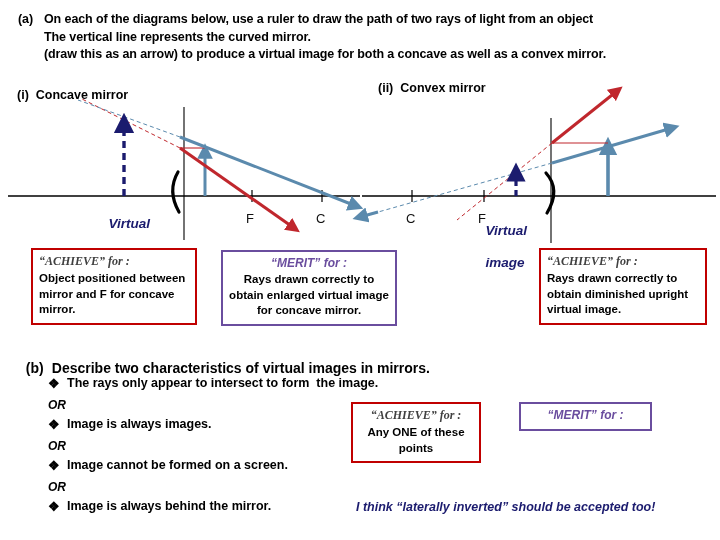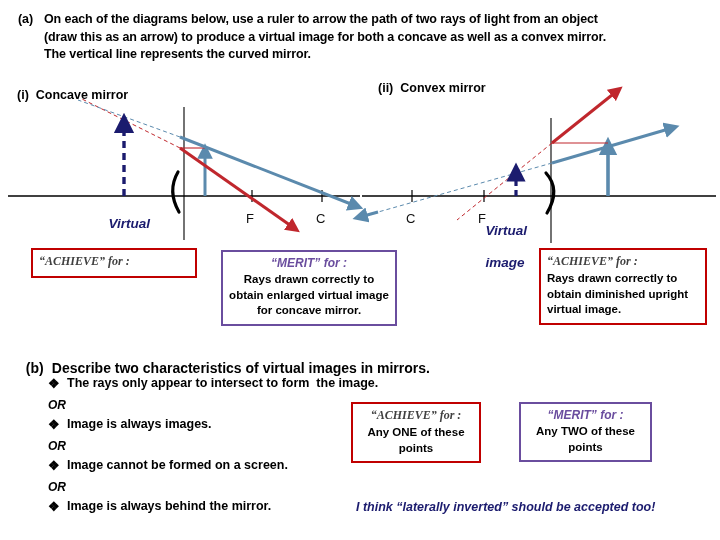--- a/index.html
+++ b/index.html
@@ -141,23 +141,23 @@
     font-style: italic;
     font-weight: 600;
     color: #1b1b6e;
     white-space: pre;
   }
 </style>
 </head>
 <body>
 
 <div class="abs" id="question-a">
-  <span class="qline"><span class="label">(a)</span><span>On each of the diagrams below, use a ruler to arrow the path of two rays of light from an object</span></span>
+  <span class="qline"><span class="label">(a)</span><span>On each of the diagrams below, use a ruler to draw the path of two rays of light from an object</span></span>
+  <span class="indent"><span>The vertical line represents the curved mirror.</span></span>
   <span class="indent"><span>(draw this as an arrow) to produce a </span><span class="strong">virtual image</span><span> for both a concave as well as a convex mirror.</span></span>
-  <span class="indent"><span>The vertical line represents the curved mirror.</span></span>
 </div>
 
 <div class="abs sublabel" id="label-concave">(i)  Concave mirror</div>
 <div class="abs sublabel" id="label-convex">(ii)  Convex mirror</div>
 
 <svg class="abs" id="diagram-layer" viewBox="0 0 720 340">
   <defs>
     <marker id="ar-red" markerWidth="5" markerHeight="5" refX="2.4" refY="2.4" orient="auto">
       <path d="M0,0 L4.8,2.4 L0,4.8 z" fill="#c0272d"></path>
     </marker>
@@ -236,20 +236,21 @@
   <span>image</span>
 </div>
 
 <div class="abs pt-label" id="f-concave">F</div>
 <div class="abs pt-label" id="c-concave">C</div>
 <div class="abs pt-label" id="c-convex">C</div>
 <div class="abs pt-label" id="f-convex">F</div>
 
 <div class="abs callout red" id="box-achieve-1">
   <div class="head">“ACHIEVE” for :</div>
+  <div class="body">Object positioned between mirror and F for concave mirror.</div>
 </div>
 
 <div class="abs callout purple center" id="box-merit-1">
   <div class="head">“MERIT” for :</div>
   <div class="body">Rays drawn correctly to obtain enlarged virtual image for concave mirror.</div>
 </div>
 
 <div class="abs callout red" id="box-achieve-2">
   <div class="head">“ACHIEVE” for :</div>
   <div class="body">Rays drawn correctly to obtain diminished upright virtual image.</div>
@@ -281,16 +282,15 @@
   </div>
 </div>
 
 <div class="abs callout red center" id="box-achieve-3">
   <div class="head">“ACHIEVE” for :</div>
   <div class="body">Any ONE of these points</div>
 </div>
 
 <div class="abs callout purple center" id="box-merit-2">
   <div class="head">“MERIT” for :</div>
-  <div class="body">Any TWO of these points</div>
 </div>
 
 <div class="abs" id="footnote">I think “laterally inverted” should be accepted too!</div>
 
 </body></html>

